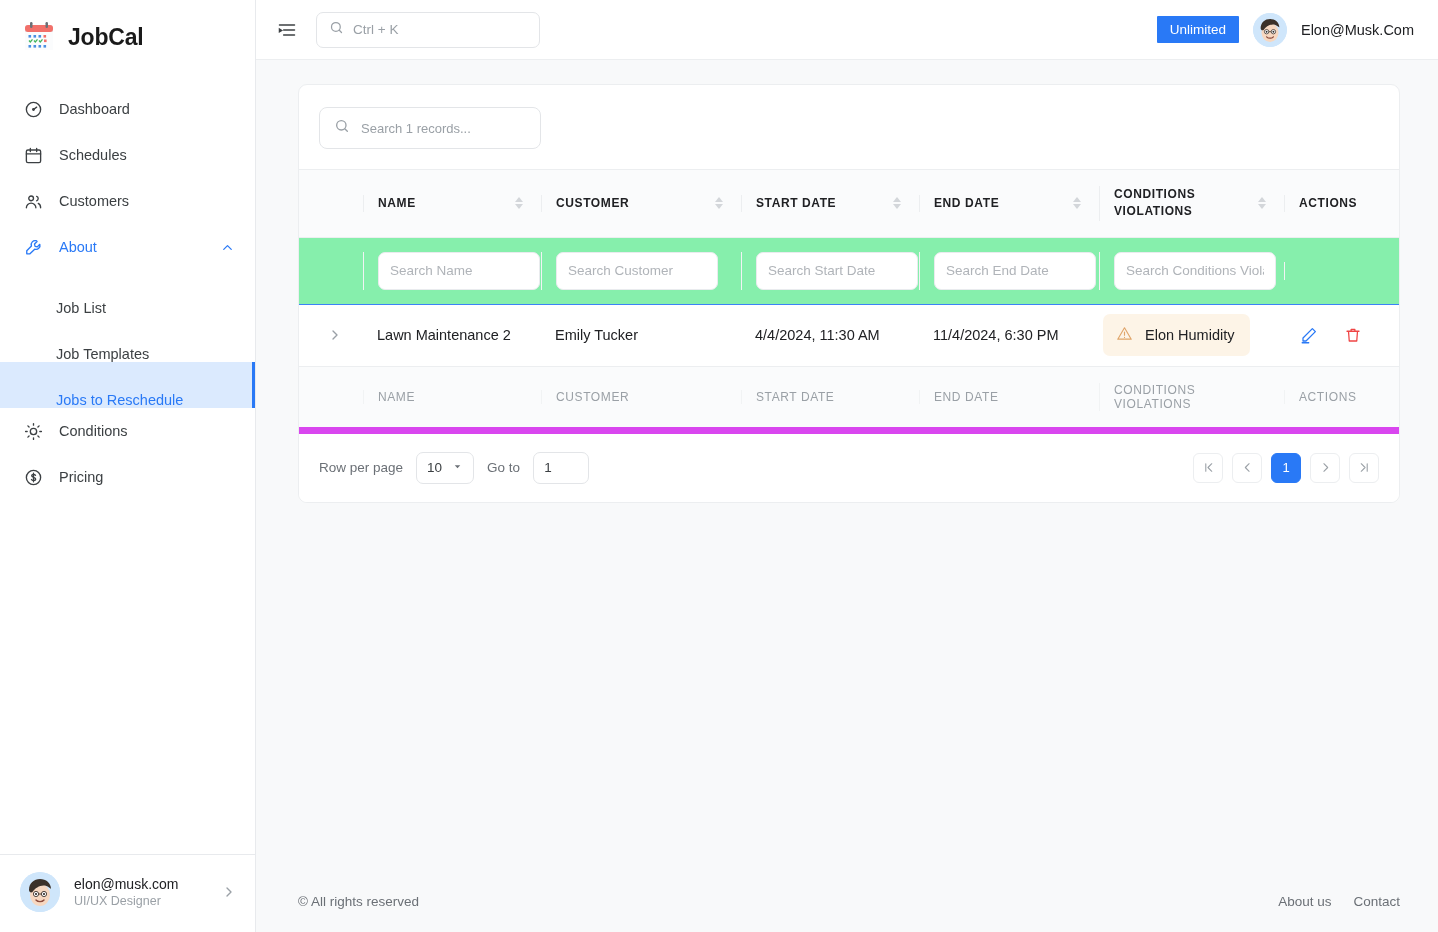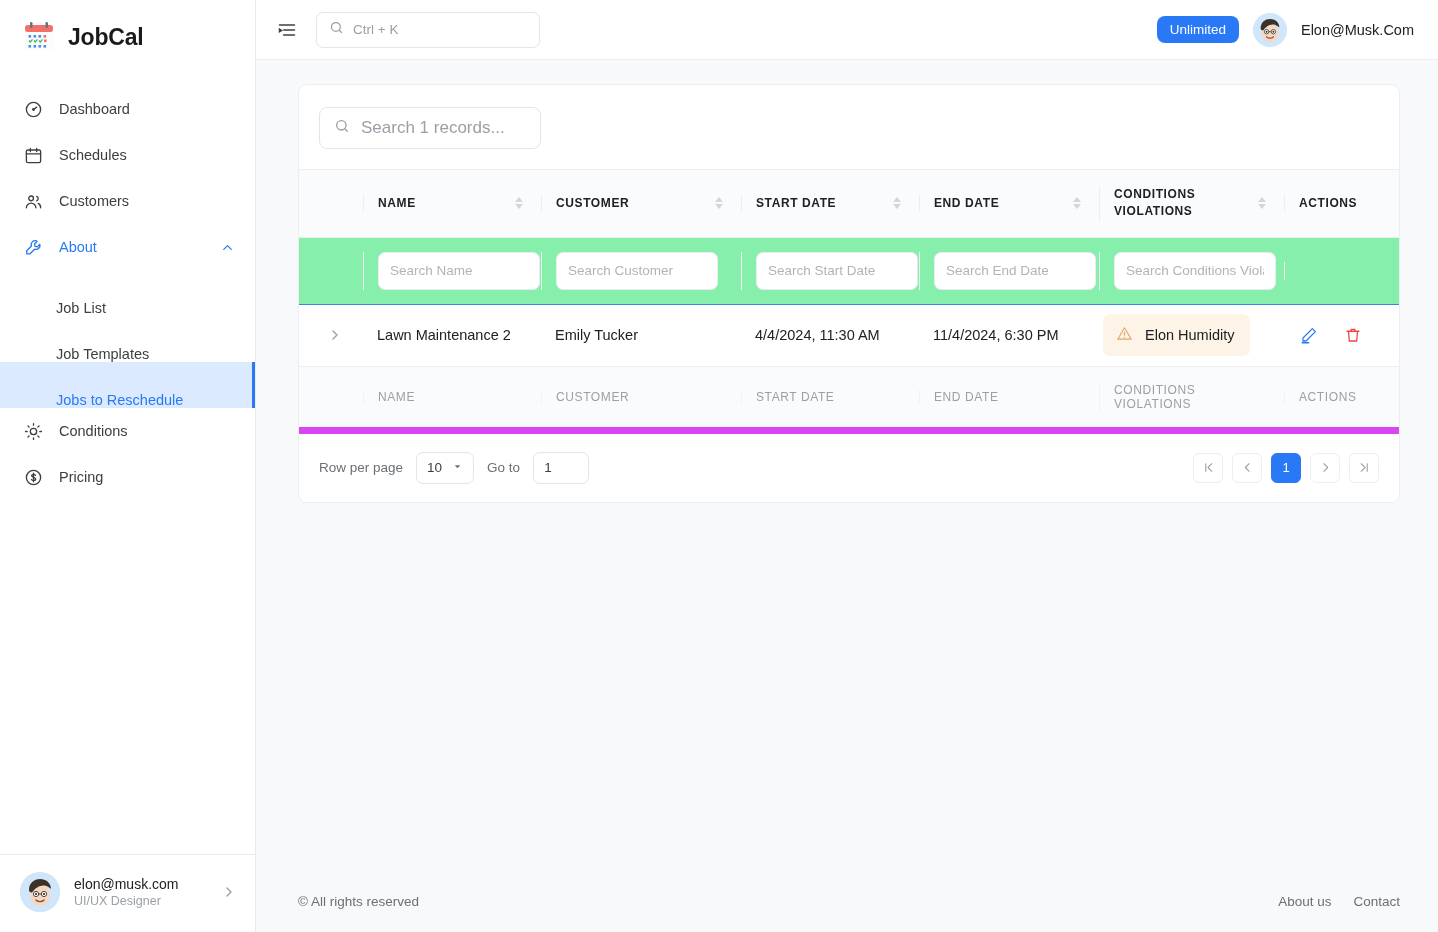--- a/index.html
+++ b/index.html
@@ -63,35 +63,35 @@
   .hamburger { width: 22px; height: 22px; display: flex; align-items: center; justify-content: center; cursor: pointer; color: #3c4043; }
   .topsearch {
     width: 224px; height: 36px; border: 1px solid #e3e5e8; border-radius: 7px;
     display: flex; align-items: center; gap: 9px; padding: 0 12px; background: #fff;
   }
   .topsearch input { border: 0; outline: 0; font-size: 13.5px; color: #3c4043; width: 100%; font-family: inherit; background: transparent; }
   .topsearch input::placeholder { color: #9aa0a6; }
   .topright { margin-left: auto; display: flex; align-items: center; gap: 14px; }
   .badge-plan {
     background: #2979f6; color: #fff; font-size: 13.5px;
-    padding: 6px 13px; border-radius: 8px; cursor: pointer;
+    padding: 6px 13px; border-radius: 1px; cursor: pointer;
   }
   .top-mail { font-size: 14.5px; color: #202124; }
 
   .content { flex: 1; padding: 24px 38px 0 42px; display: flex; flex-direction: column; overflow: hidden; }
   .card {
     background: #ffffff; border: 1px solid #eceef0; border-radius: 9px;
     overflow: hidden;
   }
   .card-search-wrap { padding: 22px 22px 20px 20px; }
   .rec-search {
     width: 222px; height: 42px; border: 1px solid #e3e5e8; border-radius: 8px;
     display: flex; align-items: center; gap: 11px; padding: 0 14px; background: #fff;
   }
-  .rec-search input { border: 0; outline: 0; font-size: 17px; color: #15803d; width: 100%; font-family: inherit; background: transparent; }
+  .rec-search input { border: 0; outline: 0; font-size: 13px; color: #15803d; width: 100%; font-family: inherit; background: transparent; }
   .rec-search input::placeholder { color: #9aa0a6; }
 
   table.grid { width: 100%; border-collapse: collapse; table-layout: fixed; }
   table.grid th, table.grid td { text-align: left; }
   .col-x { width: 64px; }
   .col-name { width: 178px; }
   .col-cust { width: 200px; }
   .col-start { width: 178px; }
   .col-end { width: 180px; }
   .col-cond { width: 185px; }

